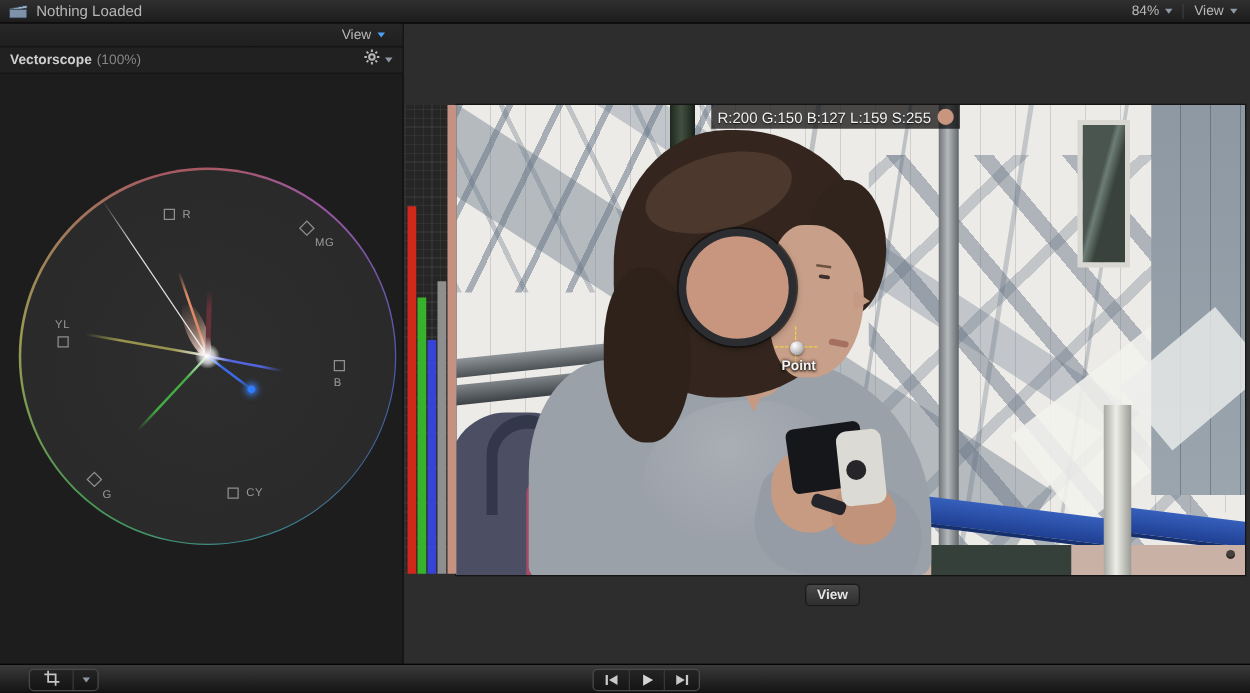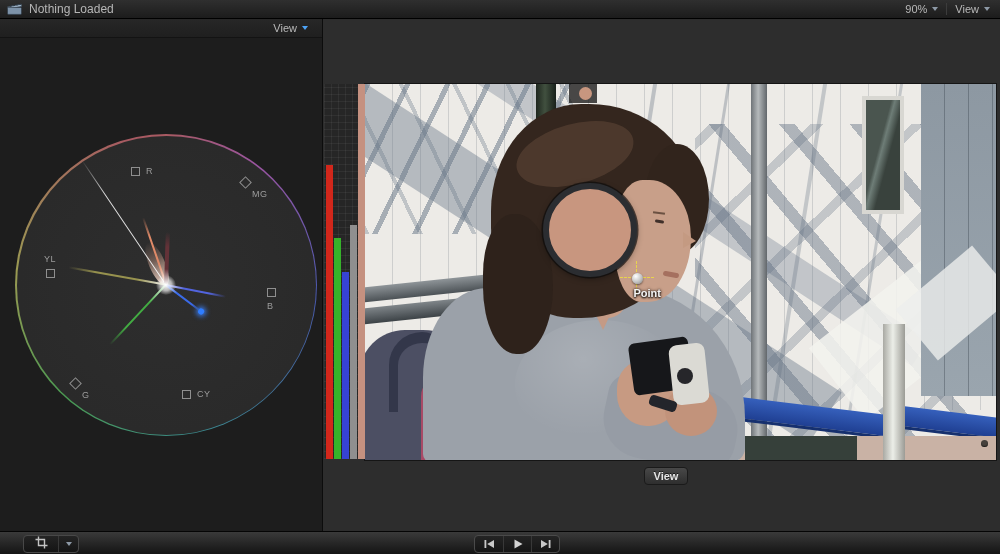--- a/index.html
+++ b/index.html
@@ -138,21 +138,21 @@
   
   .pmark{position:absolute;left:637px;top:278px;width:0;height:0;z-index:9;}
   .pmark div{position:absolute;}
   .arm-l{left:-17px;top:-1px;width:11px;border-top:1px dashed #e8d44c;}
   .arm-r{left:6px;top:-1px;width:11px;border-top:1px dashed #e8d44c;}
   .arm-t{top:-17px;left:-1px;height:11px;border-left:1px dashed #e8d44c;}
   .arm-b{top:6px;left:-1px;height:11px;border-left:1px dashed #e8d44c;}
   .ball{left:-5.5px;top:-5.5px;width:11px;height:11px;border-radius:50%;
         background:radial-gradient(circle at 35% 30%,#fff,#c2c2c2 55%,#7e7e7e);
         box-shadow:0 1px 2px rgba(0,0,0,.5);}
-  .plabel{position:absolute;left:-20px;top:9px;width:44px;text-align:right;font-size:11px;font-weight:bold;
+  .plabel{position:absolute;left:-20px;top:9px;width:44px;text-align:center;font-size:11px;font-weight:bold;
           color:#f5f5f5;text-shadow:0 1px 2px #000,0 0 3px #000;}
   
   .help-btn{position:absolute;left:644px;top:467px;width:44px;height:18px;z-index:9;
             background:linear-gradient(#484848,#2e2e2e);border:1px solid #1a1a1a;border-radius:4px;
             color:#e6e6e6;font-size:11px;font-weight:bold;font-family:"Liberation Sans",sans-serif;
             text-shadow:0 -1px 0 rgba(0,0,0,.6);padding:0;line-height:16px;}
   
   .toolbar{position:absolute;left:0;top:531px;width:1000px;height:23px;z-index:10;
            background:linear-gradient(#3a3a3a,#141414);border-top:1px solid #050505;box-sizing:border-box;}
   .crop-group{position:absolute;left:23px;top:3px;display:flex;border:1px solid #484848;border-radius:4px;
@@ -175,36 +175,51 @@
     <span class="clapper">
       <svg width="15" height="12" viewBox="0 0 15 12">
         <path d="M0.5 3.8 L14.5 1 L14.9 3.4 L0.9 6.2 Z" fill="#9fb4c8" stroke="#2c3844" stroke-width="0.7"></path>
         <path d="M3 3.3l1.8-.4M6.2 2.7l1.8-.4M9.4 2.1l1.8-.4M12.4 1.5l1.6-.3" stroke="#2c3844" stroke-width="1"></path>
         <rect x="0.5" y="4.4" width="14" height="7" rx="1" fill="#7d92a8" stroke="#2c3844" stroke-width="0.7"></rect>
       </svg>
     </span>
     <span class="win-title">Nothing Loaded</span>
     <div class="tb-right">
       <div class="dd">
-        <span>90%</span>
+        <span>84%</span>
         <i class="tri gray"></i>
       </div>
       <div class="sep"></div>
       <div class="dd">
         <span>View</span>
         <i class="tri gray"></i>
       </div>
     </div>
   </div>
 
   <div class="left-panel">
     <div class="row1">
       <div class="dd">
         <span>View</span>
         <i class="tri blue"></i>
+      </div>
+    </div>
+    <div class="row2">
+      <span class="vs-title">Vectorscope</span>
+      <span class="vs-zoom">(100%)</span>
+      <div class="gear-dd">
+        <span>
+          <svg width="13" height="13" viewBox="0 0 13 13">
+            <g stroke="#b8b8b8" stroke-width="1.6" fill="none">
+              <circle cx="6.5" cy="6.5" r="2.2"></circle>
+              <path d="M6.5 .5v2M6.5 10.5v2M.5 6.5h2M10.5 6.5h2M2.3 2.3l1.4 1.4M9.3 9.3l1.4 1.4M10.7 2.3L9.3 3.7M3.7 9.3l-1.4 1.4"></path>
+            </g>
+          </svg>
+        </span>
+        <i class="tri gray"></i>
       </div>
     </div>
   </div>
 
   <div class="scope-circle">
     <div class="scope-inner"></div>
   </div>
   <div id="scope-layer">
     <div class="fan"></div>
     <div class="blob"></div>
@@ -285,20 +300,21 @@
   <div class="grid-panel"></div>
   <div id="overlay-layer">
       <div class="level-bar" style="left: 326px; width: 7px; top: 165px; height: 294px; background: rgb(210, 39, 27);"></div>
       <div class="level-bar" style="left: 334px; width: 7px; top: 238px; height: 221px; background: rgb(54, 179, 42);"></div>
       <div class="level-bar" style="left: 342px; width: 7px; top: 272px; height: 187px; background: rgb(54, 67, 212);"></div>
       <div class="level-bar" style="left: 350px; width: 7px; top: 225px; height: 234px; background: rgb(143, 143, 143);"></div>
       <div class="level-bar" style="left: 358px; width: 7px; top: 84px; height: 375px; background: rgb(197, 145, 128);"></div>
     </div>
 
   <div class="info-bar">
+    <span class="txt">R:200 G:150 B:127 L:159 S:255</span>
     <span class="swatch" style="background: rgb(200, 150, 127);"></span>
   </div>
 
   <div class="loupe" style="background: rgb(200, 150, 127);"></div>
   <div class="pmark">
     <div class="arm-l"></div>
     <div class="arm-r"></div>
     <div class="arm-t"></div>
     <div class="arm-b"></div>
     <div class="ball"></div>

